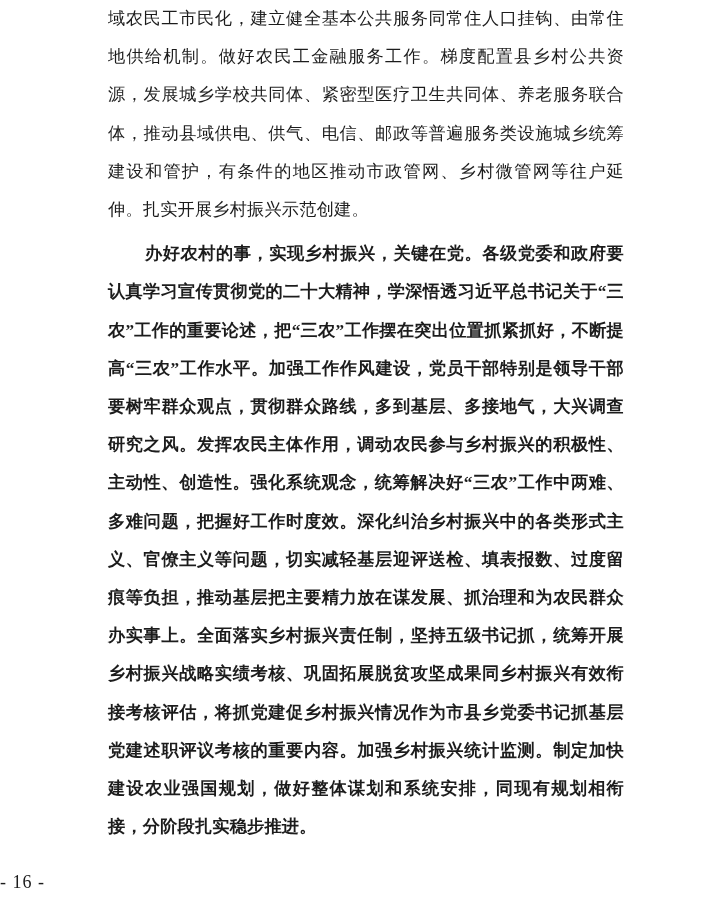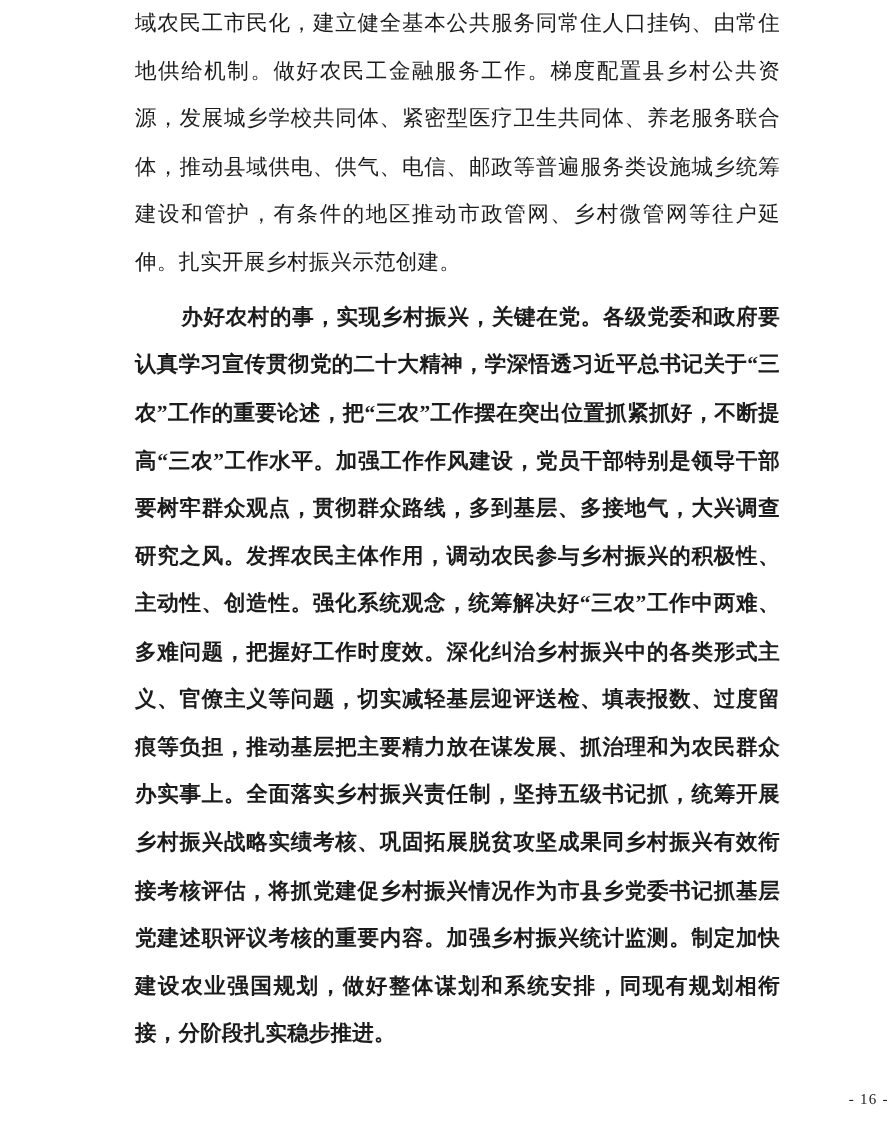--- a/index.html
+++ b/index.html
@@ -41,22 +41,22 @@
     font-weight: bold;
   }
   .gap {
     height: 6px;
   }
   #footer {
     position: absolute;
     left: 0;
     top: 872px;
     width: 711px;
-    text-align: right;
-    font-size: 12px;
+    text-align: left;
+    font-size: 18px;
     color: #1c1c1c;
     letter-spacing: 1px;
   }
 </style>
 </head>
 <body>
 
 <div id="page">
   <div id="content">
     <p class="para first">域农民工市民化，建立健全基本公共服务同常住人口挂钩、由常住地供给机制。做好农民工金融服务工作。梯度配置县乡村公共资源，发展城乡学校共同体、紧密型医疗卫生共同体、养老服务联合体，推动县域供电、供气、电信、邮政等普遍服务类设施城乡统筹建设和管护，有条件的地区推动市政管网、乡村微管网等往户延伸。扎实开展乡村振兴示范创建。</p>

